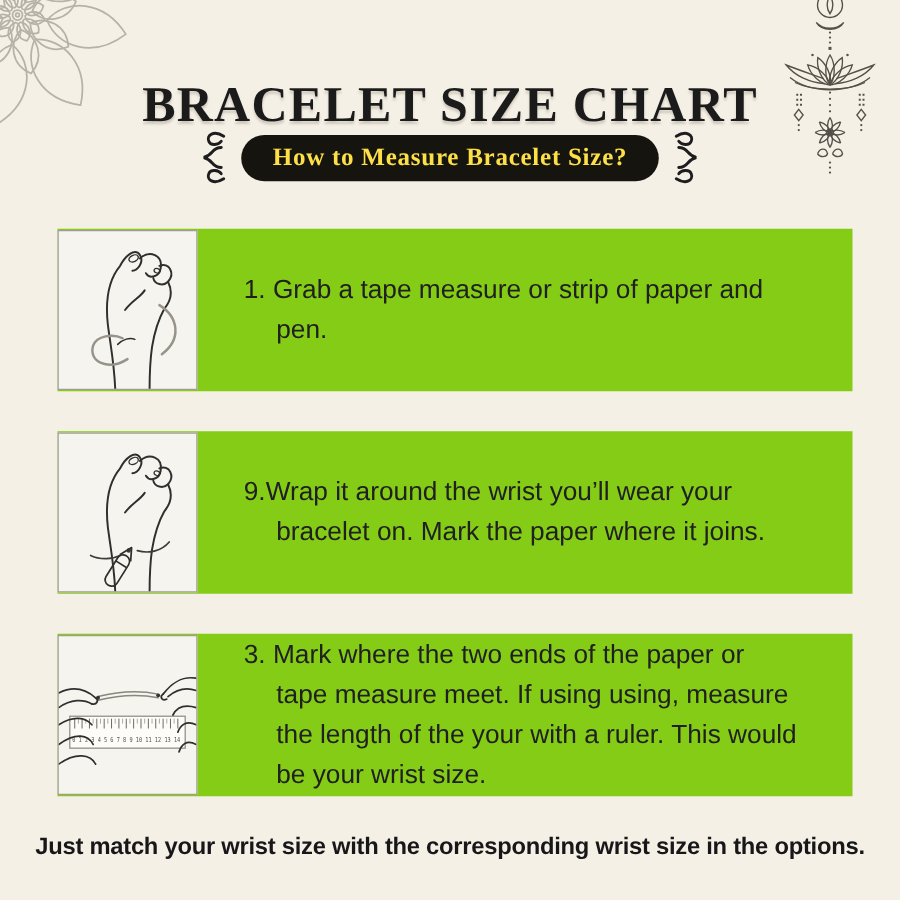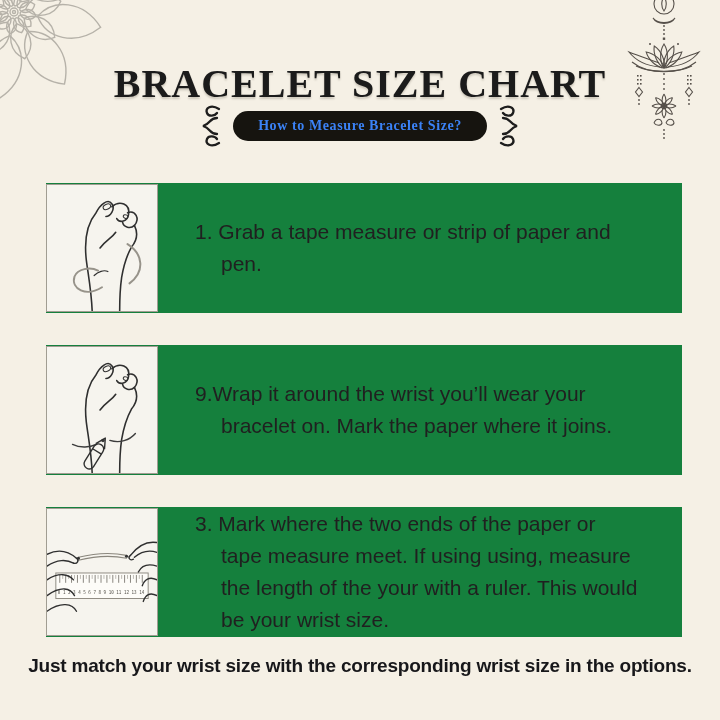--- a/index.html
+++ b/index.html
@@ -22,46 +22,46 @@
     font-size:40px;font-weight:700;letter-spacing:1px;color:#1b1b1b;
     text-shadow:0 2px 2px rgba(70,60,40,.22);
   }
 
   
   .subtitle-row{
     position:absolute;top:104px;left:0;right:0;height:44px;
     display:flex;align-items:center;justify-content:center;gap:10px;
   }
   .badge{
-    background:#16140f;color:#3b82f6;
+    background:#16140f;color:#fde047;
     font-family:"Liberation Serif","DejaVu Serif",serif;
-    font-size:14px;font-weight:700;letter-spacing:.6px;
+    font-size:20px;font-weight:700;letter-spacing:.6px;
     padding:7px 25px;border-radius:20px;white-space:nowrap;
   }
 
   
   .steps{position:absolute;top:183px;left:46px;width:636px;}
   .step-row{
-    background:#15803d;height:130px;margin-bottom:32px;
+    background:#84cc16;height:130px;margin-bottom:32px;
     display:flex;align-items:center;
   }
   .illu-box{
     flex:none;width:112px;height:128px;box-sizing:border-box;
     background:#f6f4ee;border:1px solid #a19d92;
   }
   .step-text{
     margin-left:37px;width:480px;
     font-size:21px;line-height:32px;color:#202020;
   }
   .step-line{white-space:nowrap;}
   .step-line.cont{padding-left:26px;}
 
   
   .footer{
-    position:absolute;top:655px;left:0;right:0;margin:0;
+    position:absolute;top:655px;left:0;right:0;margin:12px;
     text-align:center;
     font-size:19px;font-weight:700;letter-spacing:-0.2px;color:#17171a;
   }
 </style>
 </head>
 <body>
 
 <div class="page">
 
   <svg class="mandala" width="122" height="126" viewBox="0 0 122 126">

